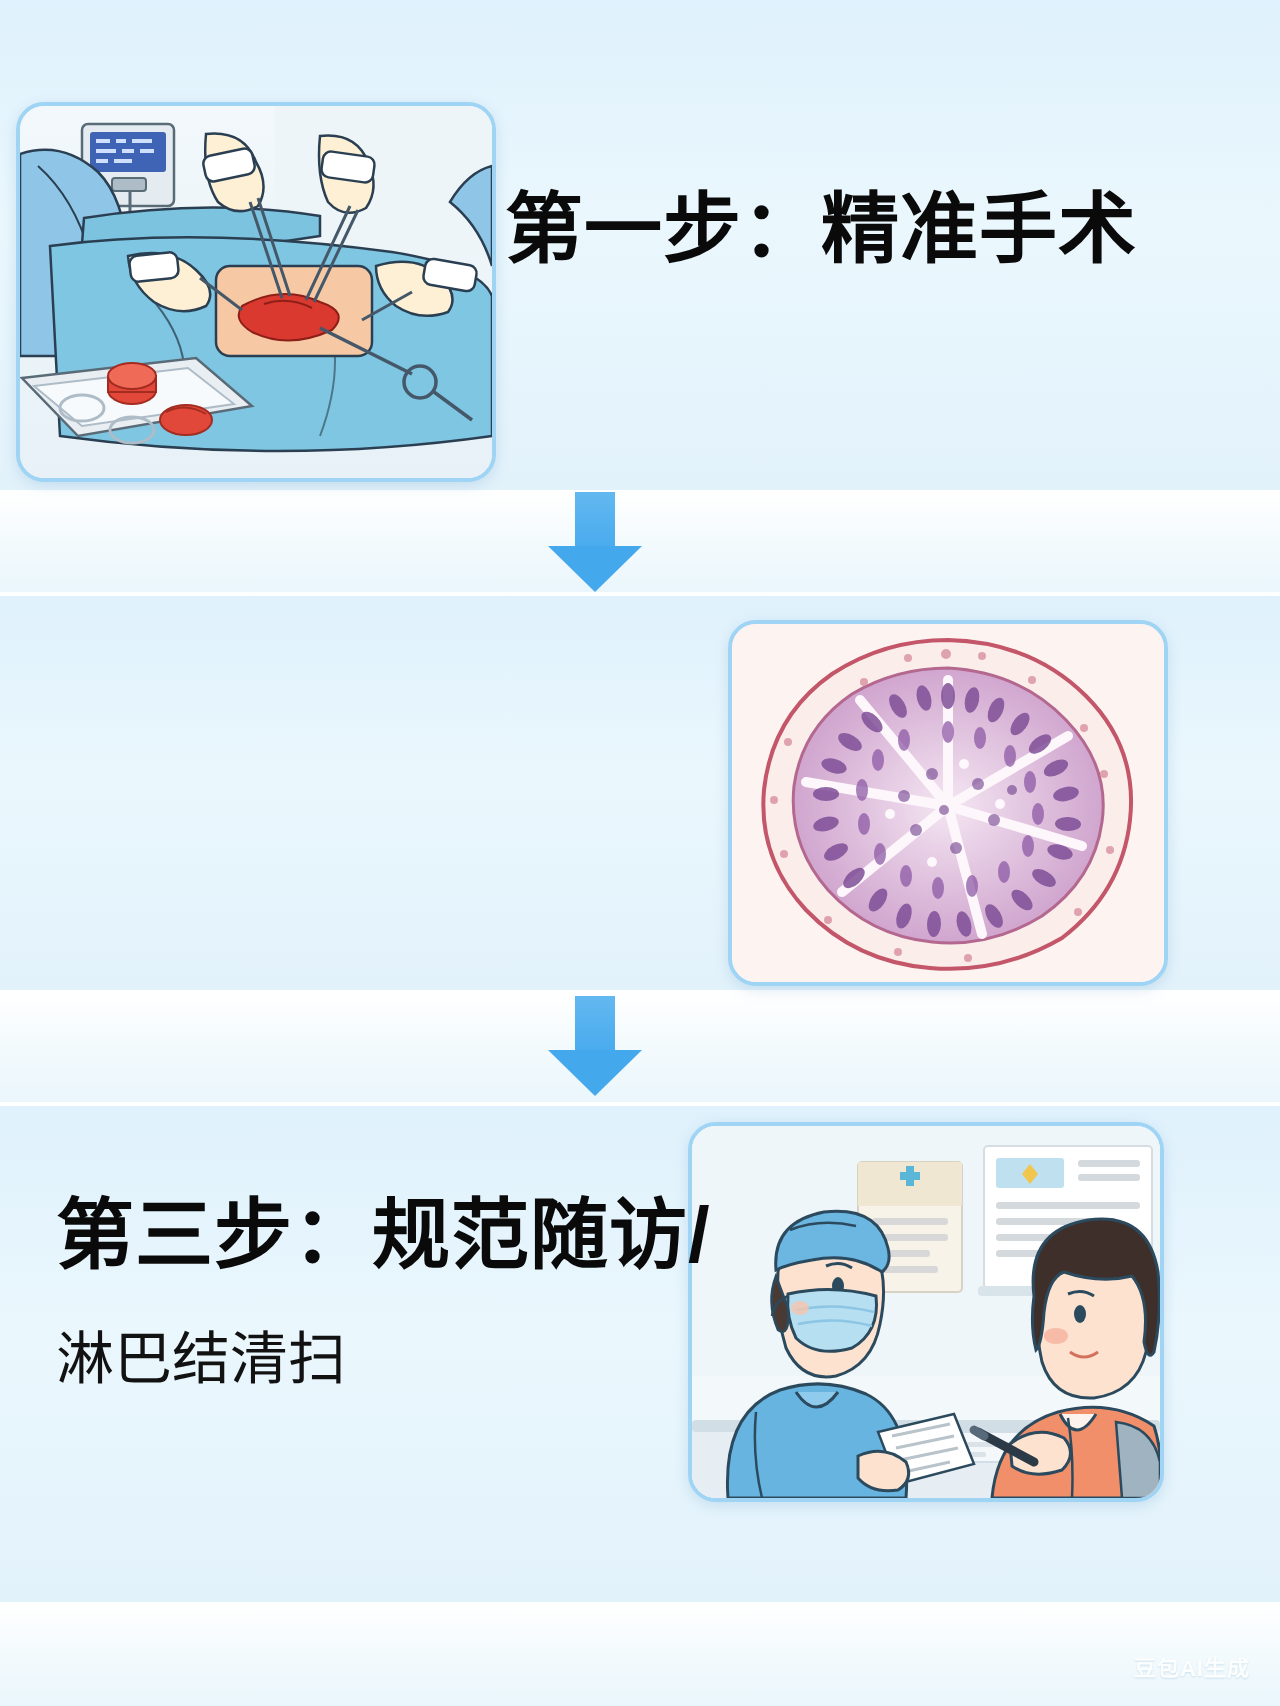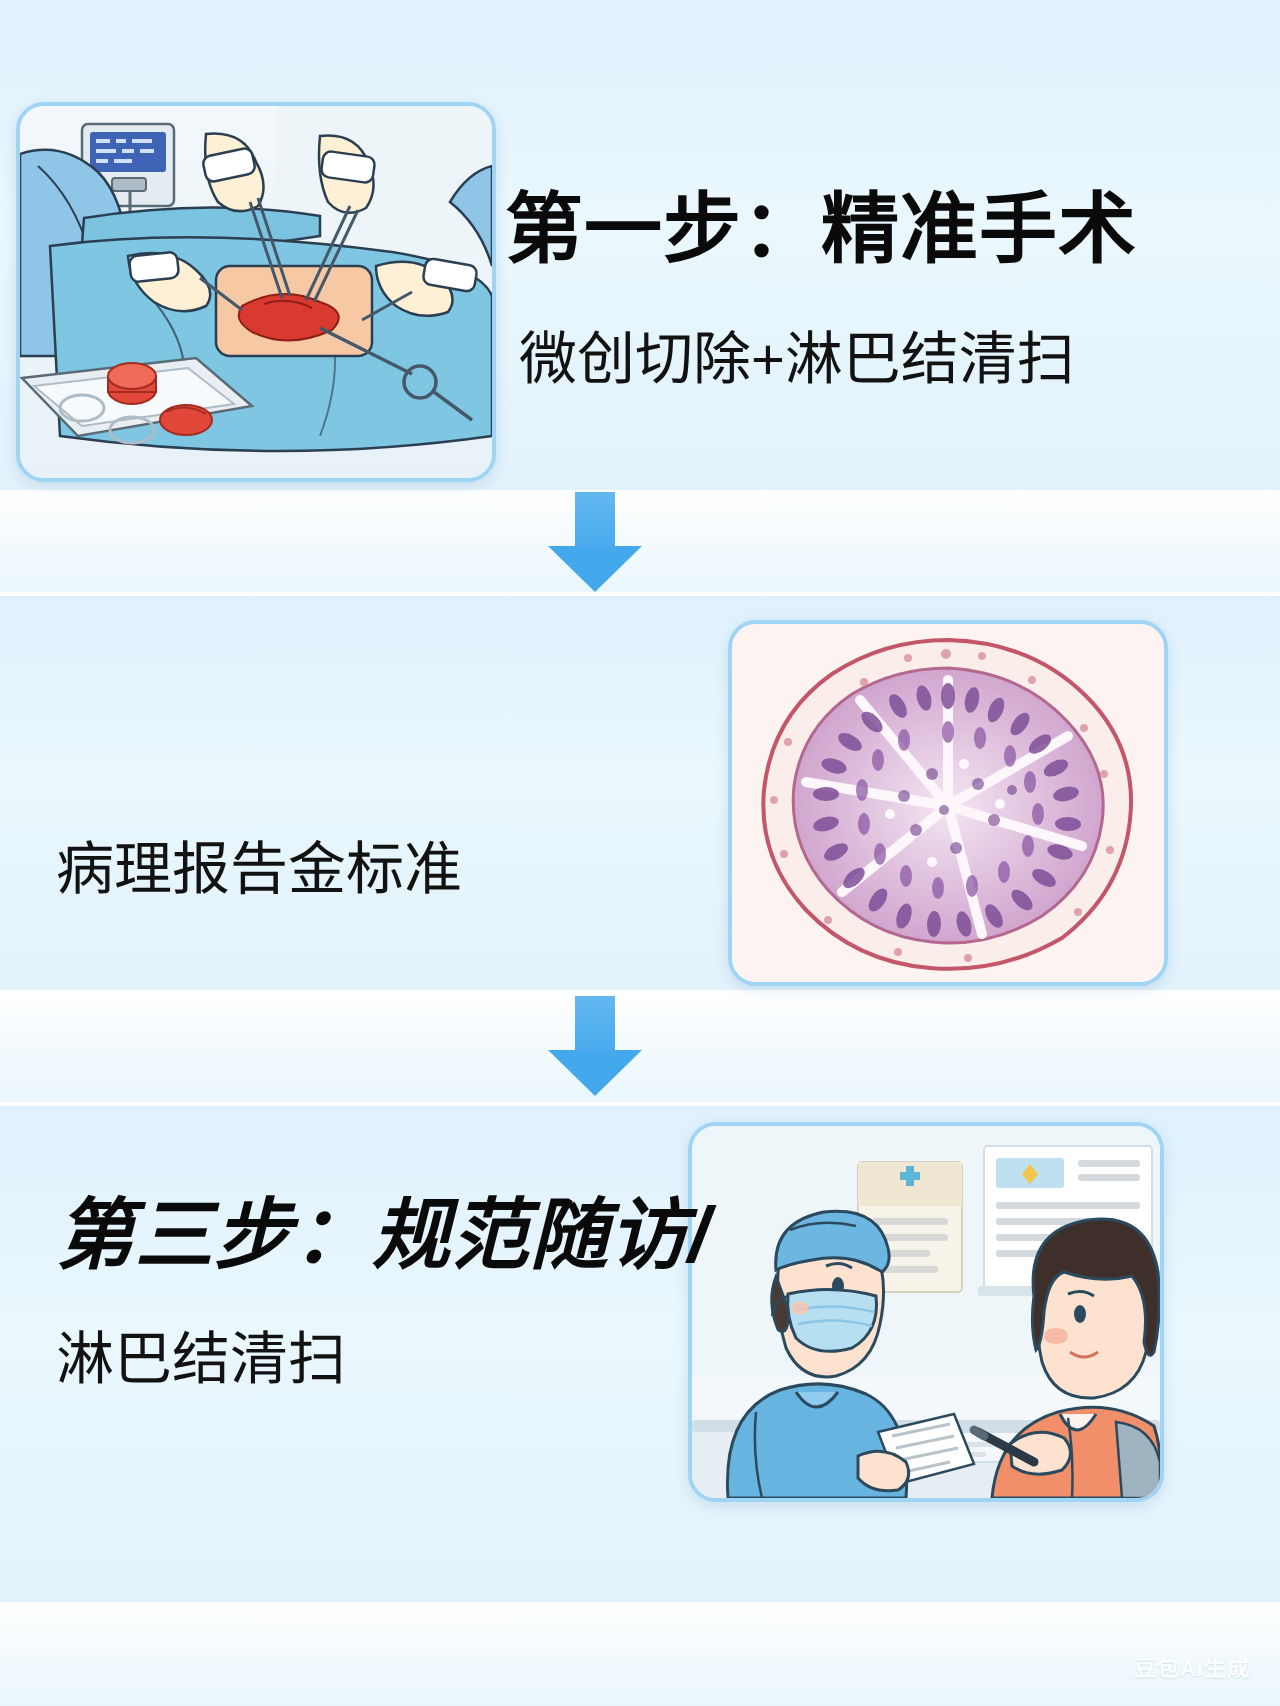--- a/index.html
+++ b/index.html
@@ -111,21 +111,21 @@
     white-space: nowrap;
     line-height: 1;
   }
 
   .t1 { left: 505px; top: 190px; }
   .s1 { left: 519px; top: 330px; }
 
   .t2 { left: 56px;  top: 700px; z-index: 6; }
   .s2 { left: 56px;  top: 840px; z-index: 6; }
 
-  .t3 { left: 56px;  top: 1196px; z-index: 6; font-style: italic; }
+  .t3 { left: 56px;  top: 1196px; z-index: 6; }
   .s3 { left: 56px;  top: 1330px; z-index: 6; }
 
   
   .watermark {
     position: absolute;
     right: 30px;
     bottom: 24px;
     font-size: 22px;
     font-weight: 700;
     color: #ffffff;
@@ -229,21 +229,20 @@
         <ellipse cx="112" cy="270" rx="24" ry="13" fill="#ef6a57" stroke="#a32c21" stroke-width="2"></ellipse>
         <ellipse cx="166" cy="314" rx="26" ry="15" fill="#e2483a" stroke="#a32c21" stroke-width="2"></ellipse>
         <path d="M146 306 Q166 296 186 308" fill="none" stroke="#a32c21" stroke-width="2"></path>
       </g>
 
       <path d="M430 96 Q460 120 472 160 L472 60 Q448 66 430 96 Z" fill="#8fc6e8" stroke="#2b3f52" stroke-width="2.5"></path>
     </svg>
   </div>
 
   <div class="step-title t1">第一步：精准手术</div>
-  <div class="step-sub s1">微创切除+淋巴结清扫</div>
 
   <div class="arrow arrow-1">
     <div class="shaft"></div>
     <div class="head"></div>
   </div>
 
   <div class="card card-2">
     <svg viewBox="0 0 432 358" preserveAspectRatio="xMidYMid slice" aria-hidden="true">
       <defs>
         <radialGradient id="hist-core" cx="50%" cy="50%" r="52%">
@@ -342,21 +341,20 @@
 
       <g fill="#fffdfe" opacity=".9">
         <circle cx="232" cy="140" r="5"></circle>
           <circle cx="268" cy="180" r="5"></circle>
         <circle cx="200" cy="238" r="5"></circle>
           <circle cx="158" cy="190" r="5"></circle>
       </g>
     </svg>
   </div>
 
-  <div class="step-sub s2">病理报告金标准</div>
 
   <div class="arrow arrow-2">
     <div class="shaft"></div>
     <div class="head"></div>
   </div>
 
   <div class="card card-3">
     <svg viewBox="0 0 468 372" preserveAspectRatio="xMidYMid slice" aria-hidden="true">
       <rect width="468" height="372" fill="#f3f8fb"></rect>
       <rect x="0" y="0" width="468" height="250" fill="#eef6fa"></rect>

